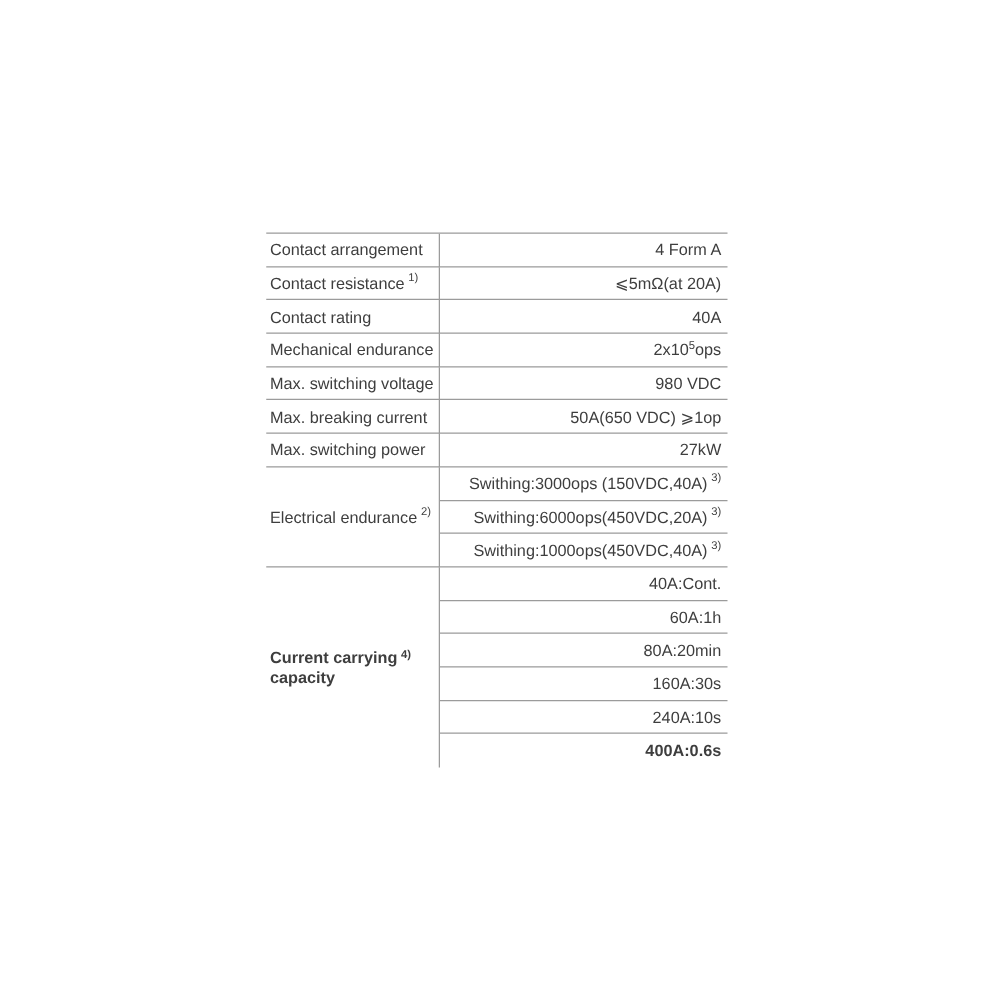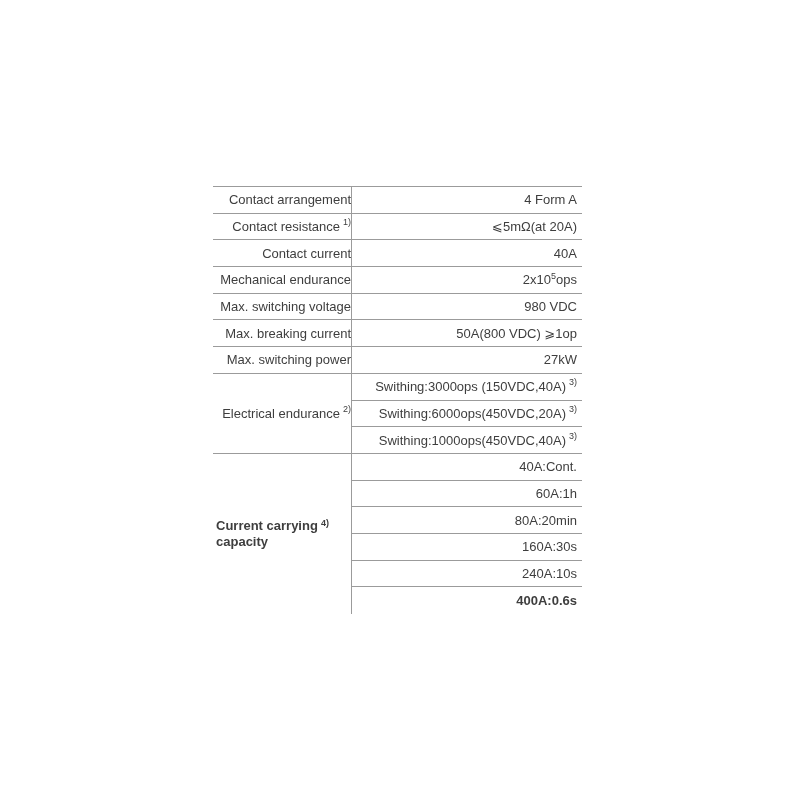--- a/index.html
+++ b/index.html
@@ -34,21 +34,21 @@
     box-sizing:border-box;
     display:flex;
     align-items:center;
     overflow:hidden;
     white-space:nowrap;
   }
   .label-cell{
     padding-left:3px;
     border-right:1px solid var(--line);
     border-bottom:1px solid var(--line);
-    justify-content:flex-end;
+    justify-content:flex-start;
   }
   .value-cell{
     padding-right:5px;
     border-bottom:1px solid var(--line);
     justify-content:flex-end;
     text-align:right;
   }
   .span-3{ grid-row:span 3; }
   .span-6{ grid-row:span 6; }
   .no-border-bottom{ border-bottom:none;font-weight:bold; }
@@ -89,21 +89,21 @@
 
   <div class="cell label-cell">
     <span>Contact resistance</span>
       <span class="sup">1)</span>
   </div>
   <div class="cell value-cell">
     <span>⩽5mΩ(at 20A)</span>
   </div>
 
   <div class="cell label-cell">
-    <span>Contact current</span>
+    <span>Contact rating</span>
   </div>
   <div class="cell value-cell">
     <span>40A</span>
   </div>
 
   <div class="cell label-cell">
     <span>Mechanical endurance</span>
   </div>
   <div class="cell value-cell">
     <span>2x10</span>
@@ -115,21 +115,21 @@
     <span>Max. switching voltage</span>
   </div>
   <div class="cell value-cell">
     <span>980 VDC</span>
   </div>
 
   <div class="cell label-cell">
     <span>Max. breaking current</span>
   </div>
   <div class="cell value-cell">
-    <span>50A(800 VDC) ⩾1op</span>
+    <span>50A(650 VDC) ⩾1op</span>
   </div>
 
   <div class="cell label-cell">
     <span>Max. switching power</span>
   </div>
   <div class="cell value-cell">
     <span>27kW</span>
   </div>
 
   <div class="cell label-cell span-3">

